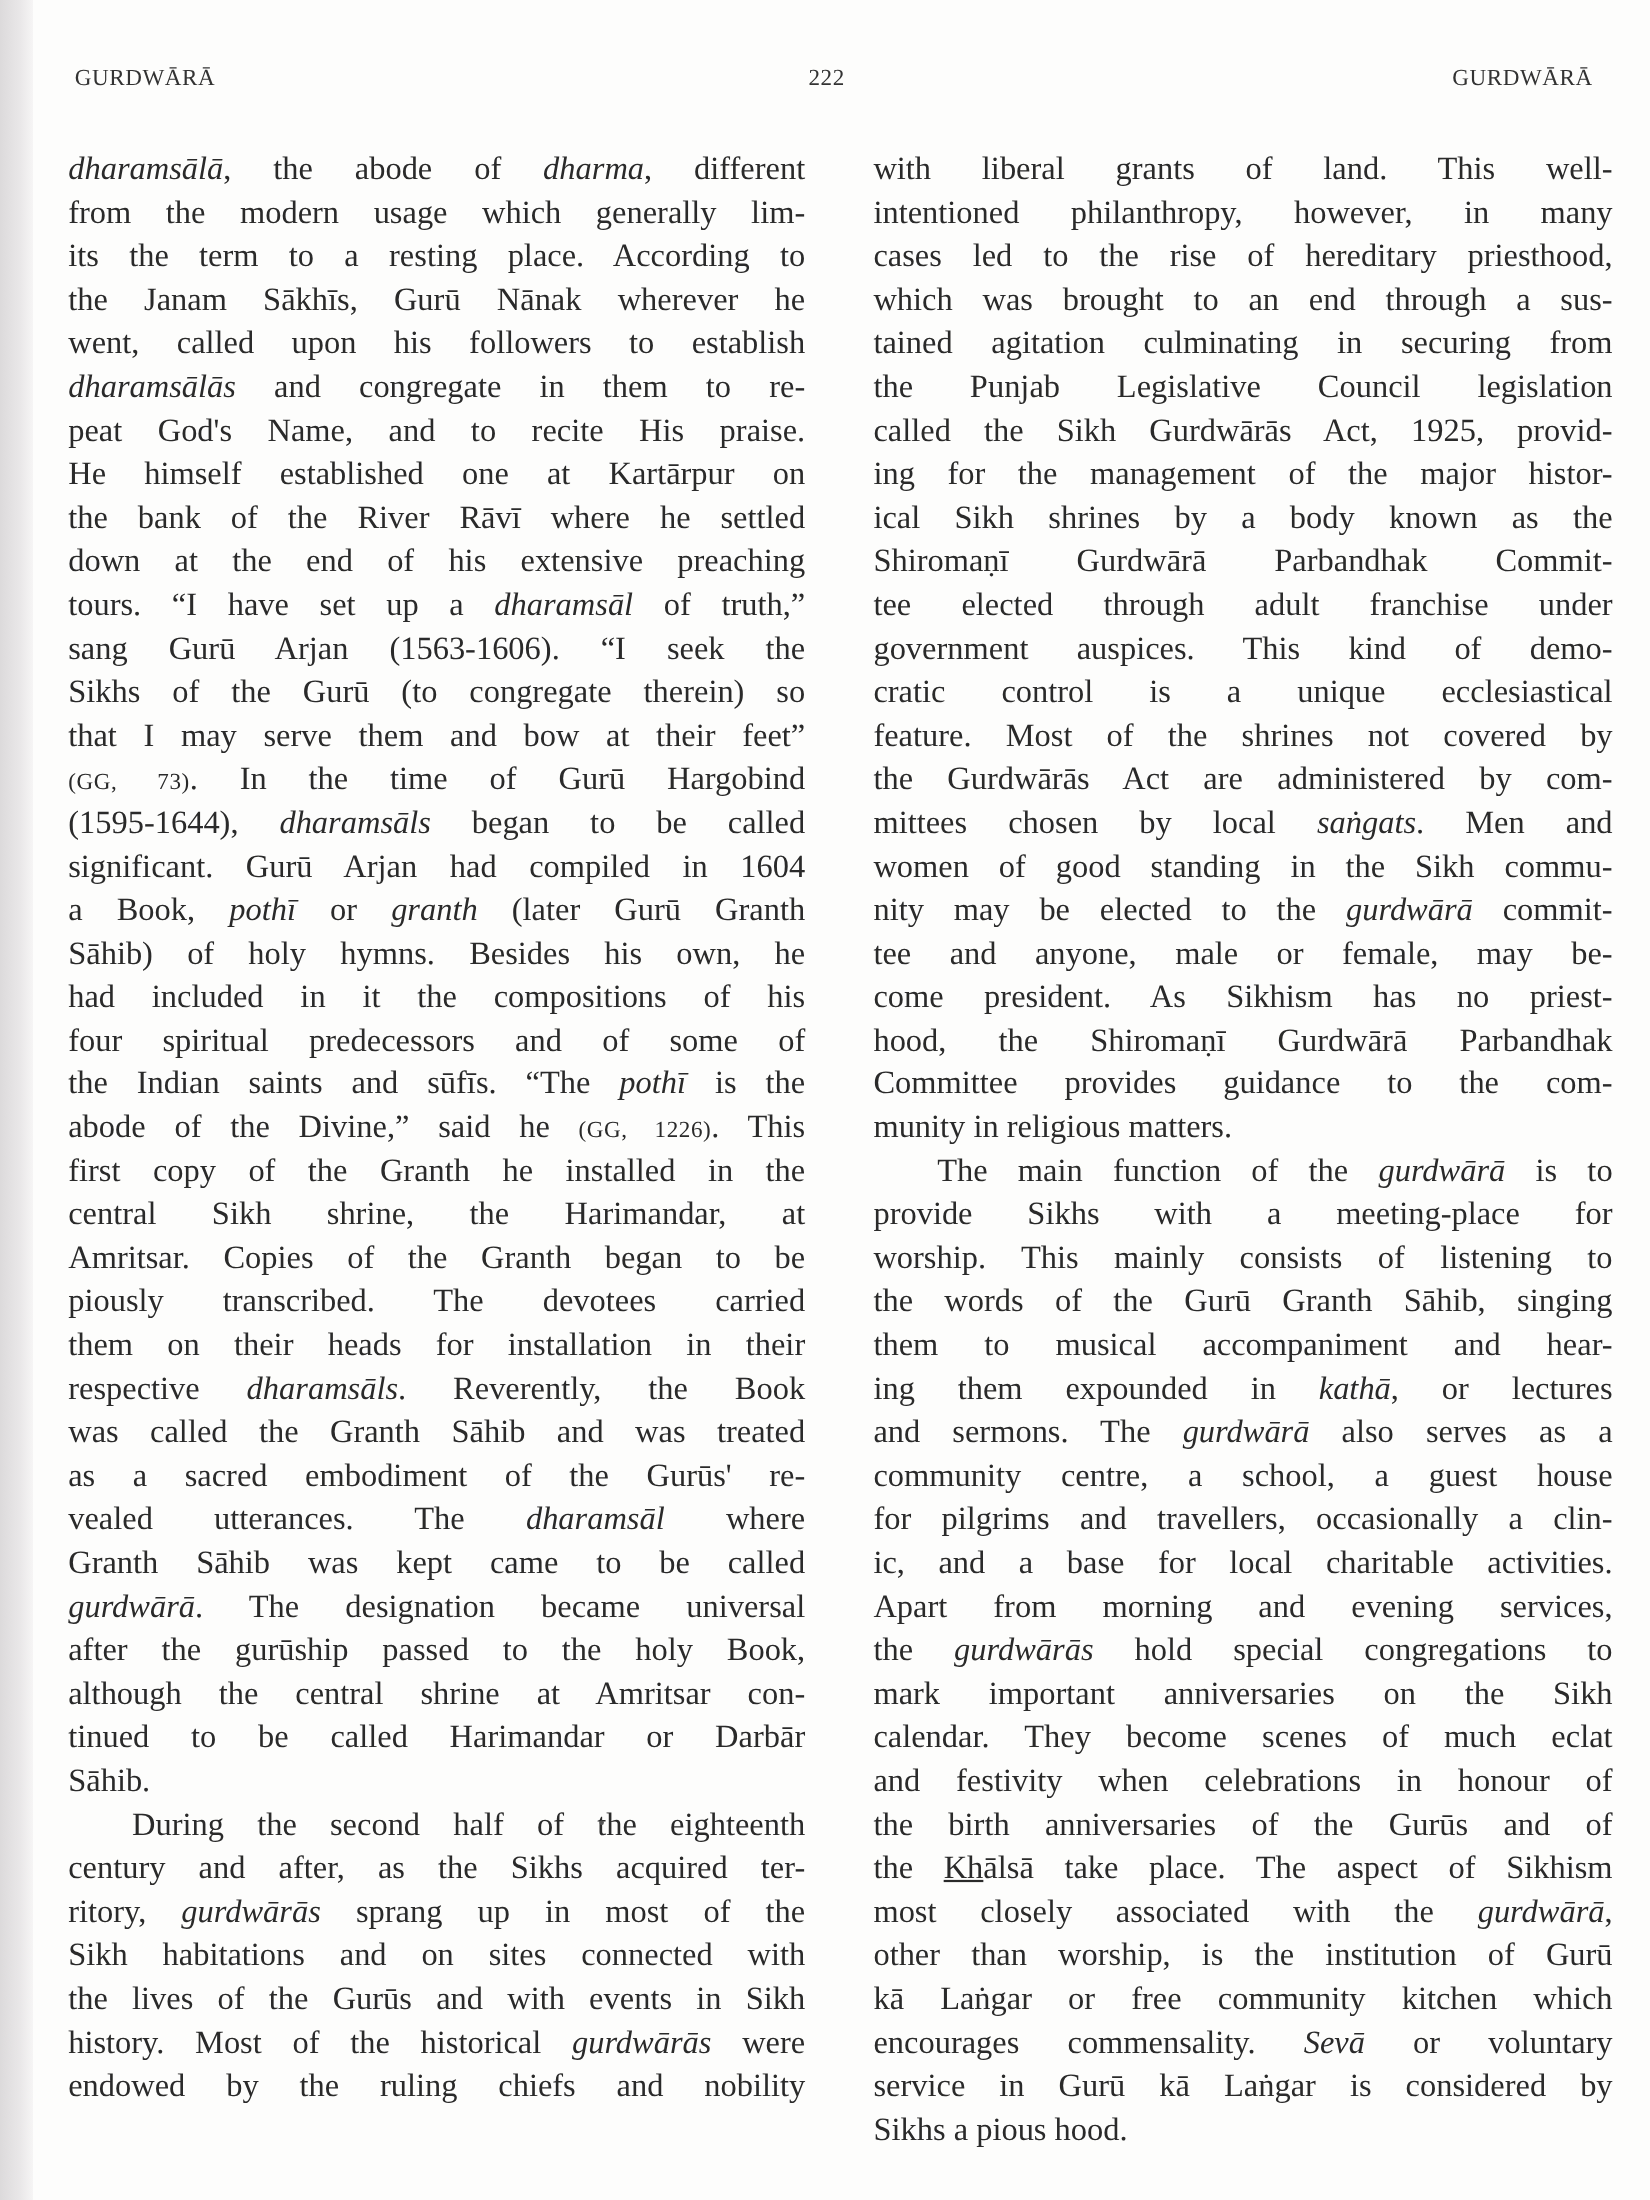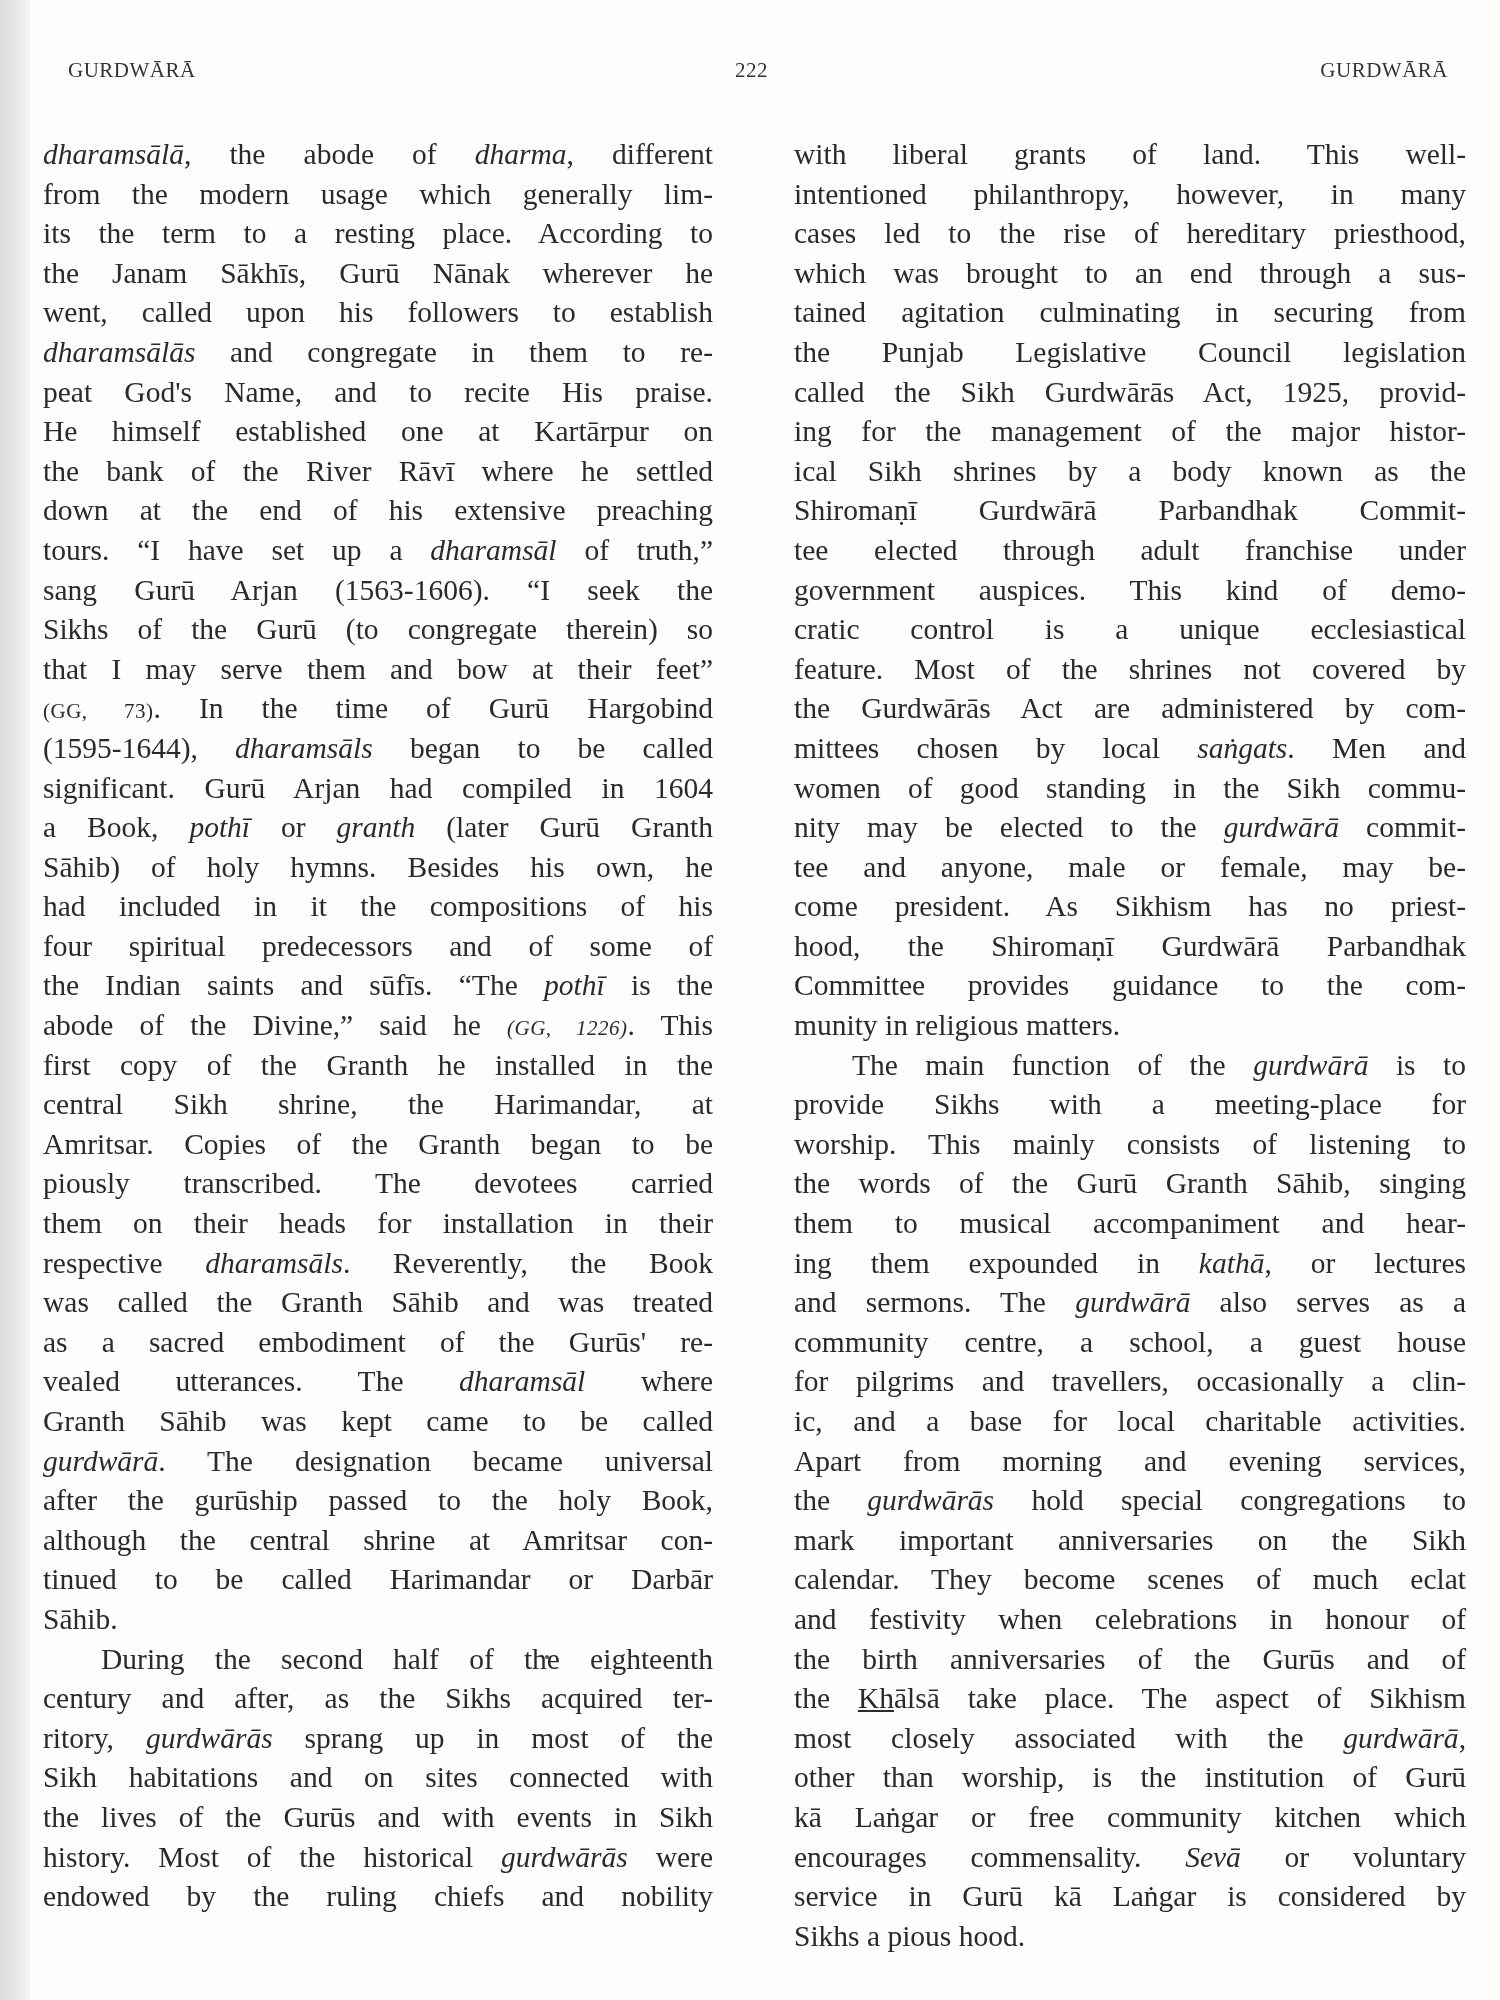--- a/index.html
+++ b/index.html
@@ -5,21 +5,21 @@
   html, body { margin:0; padding:0; }
   body { width:1500px; height:2000px; background:#fdfdfc; position:relative; overflow:hidden;
          font-family:"Liberation Serif","DejaVu Serif",serif; color:#2a2a2a; }
   .binding { position:absolute; left:0; top:0; width:30px; height:2000px;
              background:linear-gradient(to right,#dcdadb 0%,#e9e7e8 60%,#f6f5f5 100%); }
   .running-head { position:absolute; top:58px; font-size:21px; letter-spacing:0.5px; color:#333; }
   .rh-left { left:68px; }
   .rh-center { left:735px; }
   .rh-right { right:52px; }
   .column { position:absolute; top:135px; font-size:29.5px; line-height:39.6px; }
-  .col-left { left:43px; width:670px; }
+  .col-left { left:62px; width:670px; }
   .col-right { left:772px; width:672px;margin-left:22px; }
   .line { display:block; white-space:nowrap; text-align:justify; text-align-last:justify; height:39.6px; }
   .line.last { text-align-last:left; }
   .line.indent { padding-left:58px; }
   .line i { font-style:italic; }
   .stray-dot { position:absolute; left:545px; top:1655px; width:4px; height:4px; border-radius:50%; background:#555; }
 </style>
 </head>
 <body>
 
@@ -45,21 +45,21 @@
     <span class="line">Sikhs of the Gurū (to congregate therein) so</span>
     <span class="line">that I may serve them and bow at their feet”</span>
     <span class="line"><small style="font-size: 21px; letter-spacing: 0.5px;">(GG, 73)</small>. In the time of Gurū Hargobind</span>
     <span class="line">(1595-1644), <i>dharamsāls</i> began to be called</span>
     <span class="line">significant. Gurū Arjan had compiled in 1604</span>
     <span class="line">a Book, <i>pothī</i> or <i>granth</i> (later Gurū Granth</span>
     <span class="line">Sāhib) of holy hymns. Besides his own, he</span>
     <span class="line">had included in it the compositions of his</span>
     <span class="line">four spiritual predecessors and of some of</span>
     <span class="line">the Indian saints and sūfīs.  “The <i>pothī</i> is the</span>
-    <span class="line">abode of the Divine,” said he <small style="font-size: 21px; letter-spacing: 0.5px; font-style: italic;">(GG, 1226)</small>. This</span>
+    <span class="line">abode of the Divine,” said he <small style="font-size: 21px; letter-spacing: 0.5px;">(GG, 1226)</small>. This</span>
     <span class="line">first copy of the Granth he installed in the</span>
     <span class="line">central Sikh shrine, the Harimandar, at</span>
     <span class="line">Amritsar. Copies of the Granth began to be</span>
     <span class="line">piously transcribed. The devotees carried</span>
     <span class="line">them on their heads for  installation in their</span>
     <span class="line">respective <i>dharamsāls</i>. Reverently, the Book</span>
     <span class="line">was called the Granth Sāhib and was treated</span>
     <span class="line">as a sacred embodiment of the Gurūs' re-</span>
     <span class="line">vealed utterances. The <i>dharamsāl</i> where</span>
     <span class="line">Granth Sāhib was kept came to be called</span>

